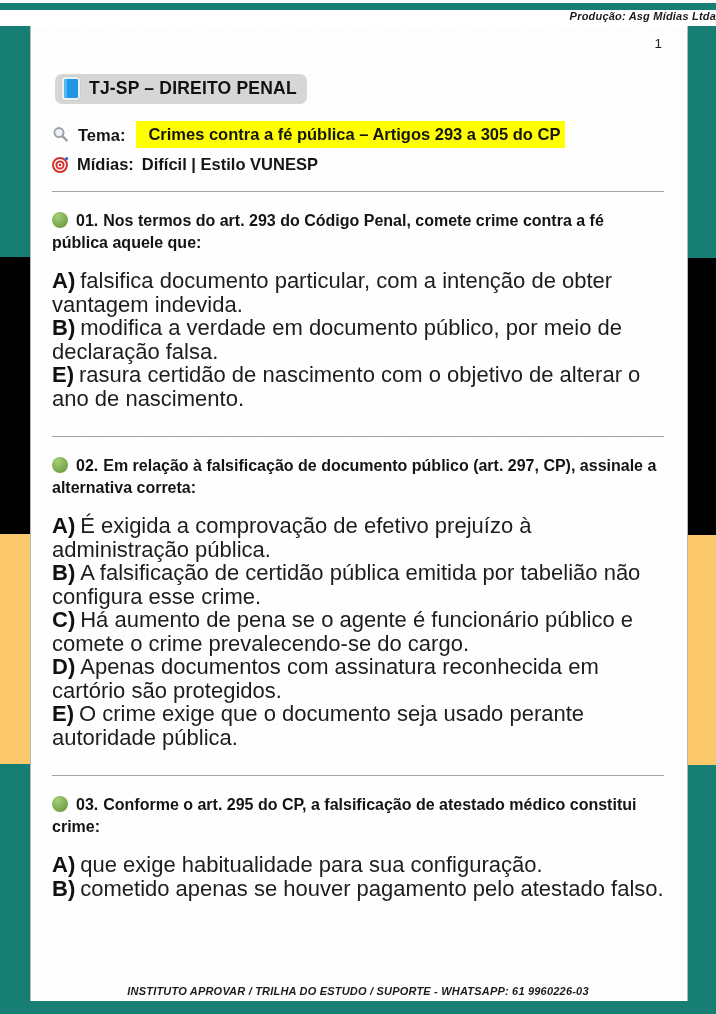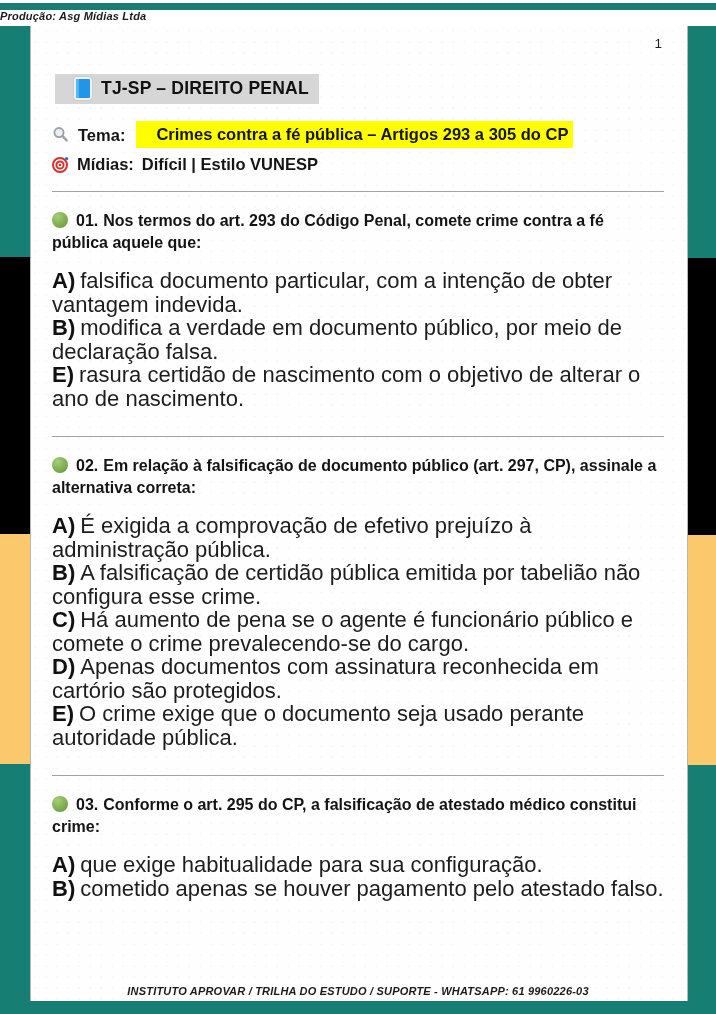--- a/index.html
+++ b/index.html
@@ -2,47 +2,47 @@
 <html><head>
 <meta charset="utf-8">
 <style>
   html,body{margin:0;padding:0;}
   body{
     width:716px;height:1014px;position:relative;background:#ffffff;
     font-family:"Liberation Sans", sans-serif;color:#1d1d1d;overflow:hidden;
   }
   
   .top-rule{position:absolute;top:3px;left:0;width:716px;height:7px;background:#177E74;}
-  .producer{position:absolute;top:10px;left:0;width:716px;text-align:left;
+  .producer{position:absolute;top:10px;left:0;width:716px;text-align:right;
     font-size:11px;font-weight:bold;font-style:italic;color:#1b1b1b;letter-spacing:.2px;}
   .side-bar{position:absolute;top:26px;bottom:0;}
   .side-bar.left{left:0;width:30px;
     background:linear-gradient(to bottom,#177E74 0 231px,#000000 231px 508px,#FBC96C 508px 738px,#177E74 738px 100%);}
   .side-bar.right{left:688px;width:28px;
     background:linear-gradient(to bottom,#177E74 0 232px,#000000 232px 509px,#FBC96C 509px 739px,#177E74 739px 100%);}
   .bottom-rule{position:absolute;bottom:0;left:0;width:716px;height:13px;background:#177E74;}
   
   .page{
     position:absolute;top:26px;left:30px;right:28px;bottom:13px;background:#fefefe;
     box-shadow:inset 1px 0 0 rgba(0,0,0,.28), inset -1px 0 0 rgba(0,0,0,.28);
     padding:0 24px 0 22px;box-sizing:border-box;
     background-image:radial-gradient(rgba(120,120,140,.05) 1px, transparent 1px);
     background-size:11px 11px;
   }
   .page-number{margin:9px 2px 0 0;text-align:right;font-size:13.5px;line-height:18px;color:#222;}
   .title-badge{display:inline-flex;align-items:center;gap:9px;margin-top:21px;margin-left:3px;
-    background:#d6d6d6;padding:3px 10px 4px 19px;font-weight:bold;font-size:17.5px;color:#111;letter-spacing:.2px;}
+    background:#d6d6d6;padding:3px 10px 4px 7px;font-weight:bold;font-size:17.5px;color:#111;letter-spacing:.2px;border-radius:7px;}
   .book-icon{display:inline-block;width:14px;height:19px;background:#2196e8;
     border:2px solid #eef0f2;border-radius:2px 3px 3px 2px;
     box-shadow:inset 3px 0 0 #54b8f2, 0 0 1px rgba(0,0,0,.4);}
   .meta-line{margin-top:17px;font-size:16.5px;font-weight:bold;line-height:22px;color:#151515;
     display:flex;align-items:center;gap:9px;}
   .meta-line.second{margin-top:5px;gap:8px;}
   .meta-label{margin-right:2px;}
-  .hl{background:#FFFF00;padding:2px 5px 3px 20px;}
+  .hl{background:#FFFF00;padding:2px 5px 3px 12px;}
   .icon-svg{flex:0 0 auto;display:block;}
   .divider{border:0;border-top:1px solid #a3a3a3;height:0;margin:26px 0 0 0;}
   .divider.first{margin-top:16px;}
   
   .q-header{margin:18px 0 0 0;font-size:16px;font-weight:bold;line-height:22px;color:#141414;}
   .bullet{display:inline-block;width:16px;height:16px;border-radius:50%;
     background:radial-gradient(circle at 35% 28%, #a4cf79, #7AA94E 62%, #648e3e);
     vertical-align:-2px;margin-right:8px;}
   .q-num{margin-right:5px;margin-top:19px;}
   .options{margin-top:15px;}

